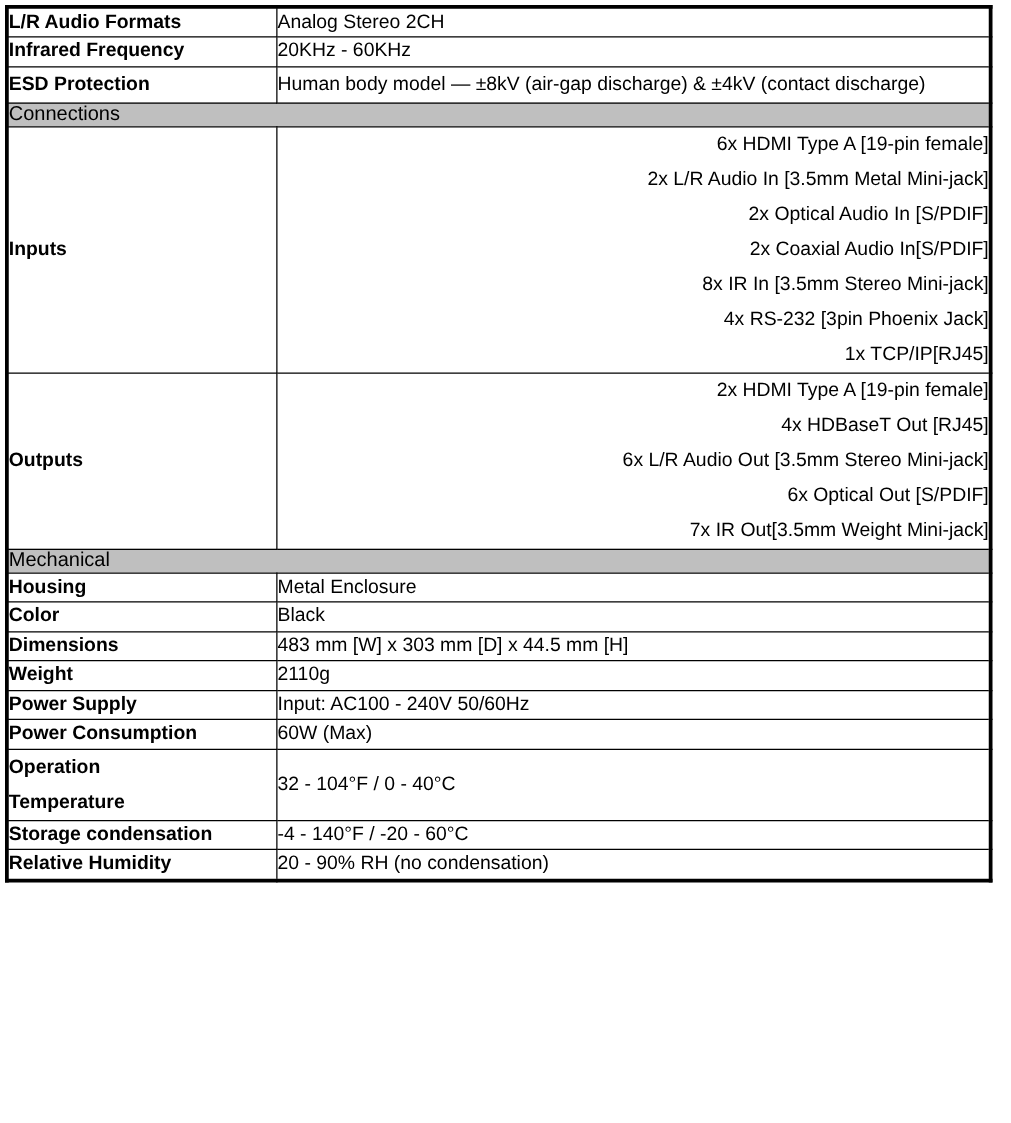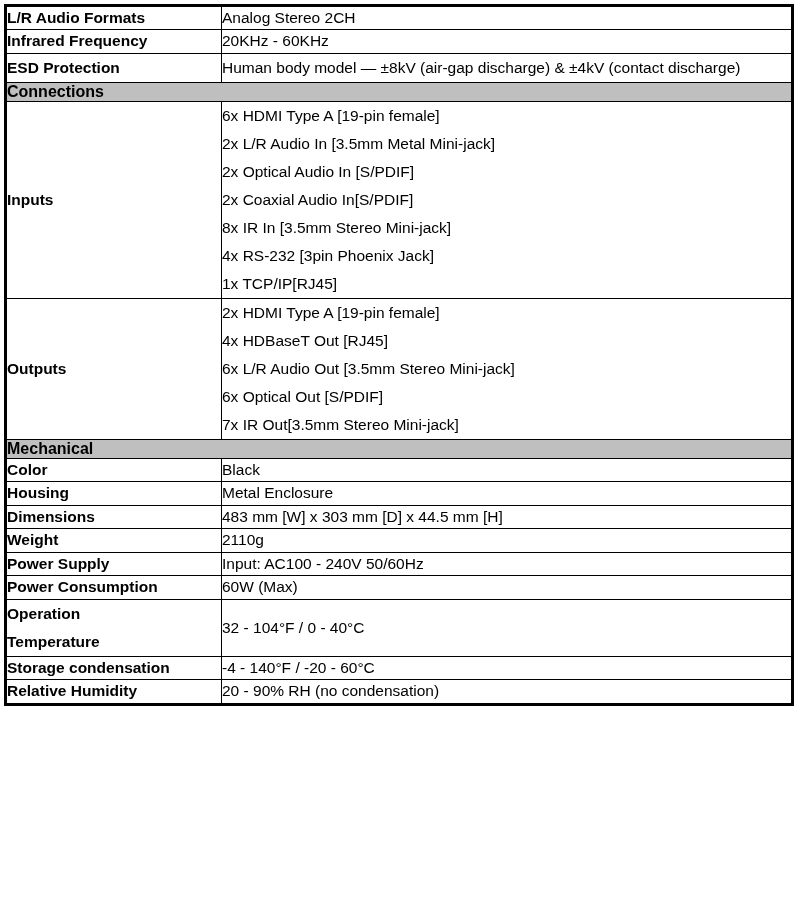--- a/index.html
+++ b/index.html
@@ -48,34 +48,35 @@
 
   .value-cell {
     font-size: 15.5px;
     padding: 5px 0 5px 11px;
     line-height: 1.45;
     margin-left: 48px;
   }
 
   .section-row td {
     background: #bfbfbf;
-    font-weight: bold;
+    font-weight: normal;
     font-size: 16px;
     padding: 5px 0 6px 10px;
     border-left: 1px solid #000000;
     border-right: 1px solid #000000;
   }
 
   .multiline-cell {
     padding: 9px 0 9px 11px;
   }
   .multiline-cell .line {
     font-size: 15.5px;
     line-height: 28px;
     white-space: nowrap;
+    text-align: right;
   }
 
   .wrap-cell {
     padding: 8px 16px 8px 11px;
     line-height: 28px;
   }
 
   .tall-label {
     padding-top: 6px;
     padding-bottom: 6px;
@@ -131,36 +132,36 @@
         </td>
       </tr>
 
       <tr>
         <td class="label-cell">Outputs</td>
         <td class="value-cell multiline-cell">
           <div class="line">2x HDMI Type A [19-pin female]</div>
           <div class="line">4x HDBaseT Out [RJ45]</div>
           <div class="line">6x L/R Audio Out [3.5mm Stereo Mini-jack]</div>
           <div class="line">6x Optical Out [S/PDIF]</div>
-          <div class="line">7x IR Out[3.5mm Stereo Mini-jack]</div>
+          <div class="line">7x IR Out[3.5mm Weight Mini-jack]</div>
         </td>
       </tr>
 
       <tr class="section-row">
         <td colspan="2">Mechanical</td>
       </tr>
 
       <tr>
+        <td class="label-cell">Housing</td>
+        <td class="value-cell">Metal Enclosure</td>
+      </tr>
+
+      <tr>
         <td class="label-cell">Color</td>
         <td class="value-cell">Black</td>
-      </tr>
-
-      <tr>
-        <td class="label-cell">Housing</td>
-        <td class="value-cell">Metal Enclosure</td>
       </tr>
 
       <tr>
         <td class="label-cell">Dimensions</td>
         <td class="value-cell">483 mm [W] x 303 mm [D] x 44.5 mm [H]</td>
       </tr>
 
       <tr>
         <td class="label-cell">Weight</td>
         <td class="value-cell">2110g</td>

